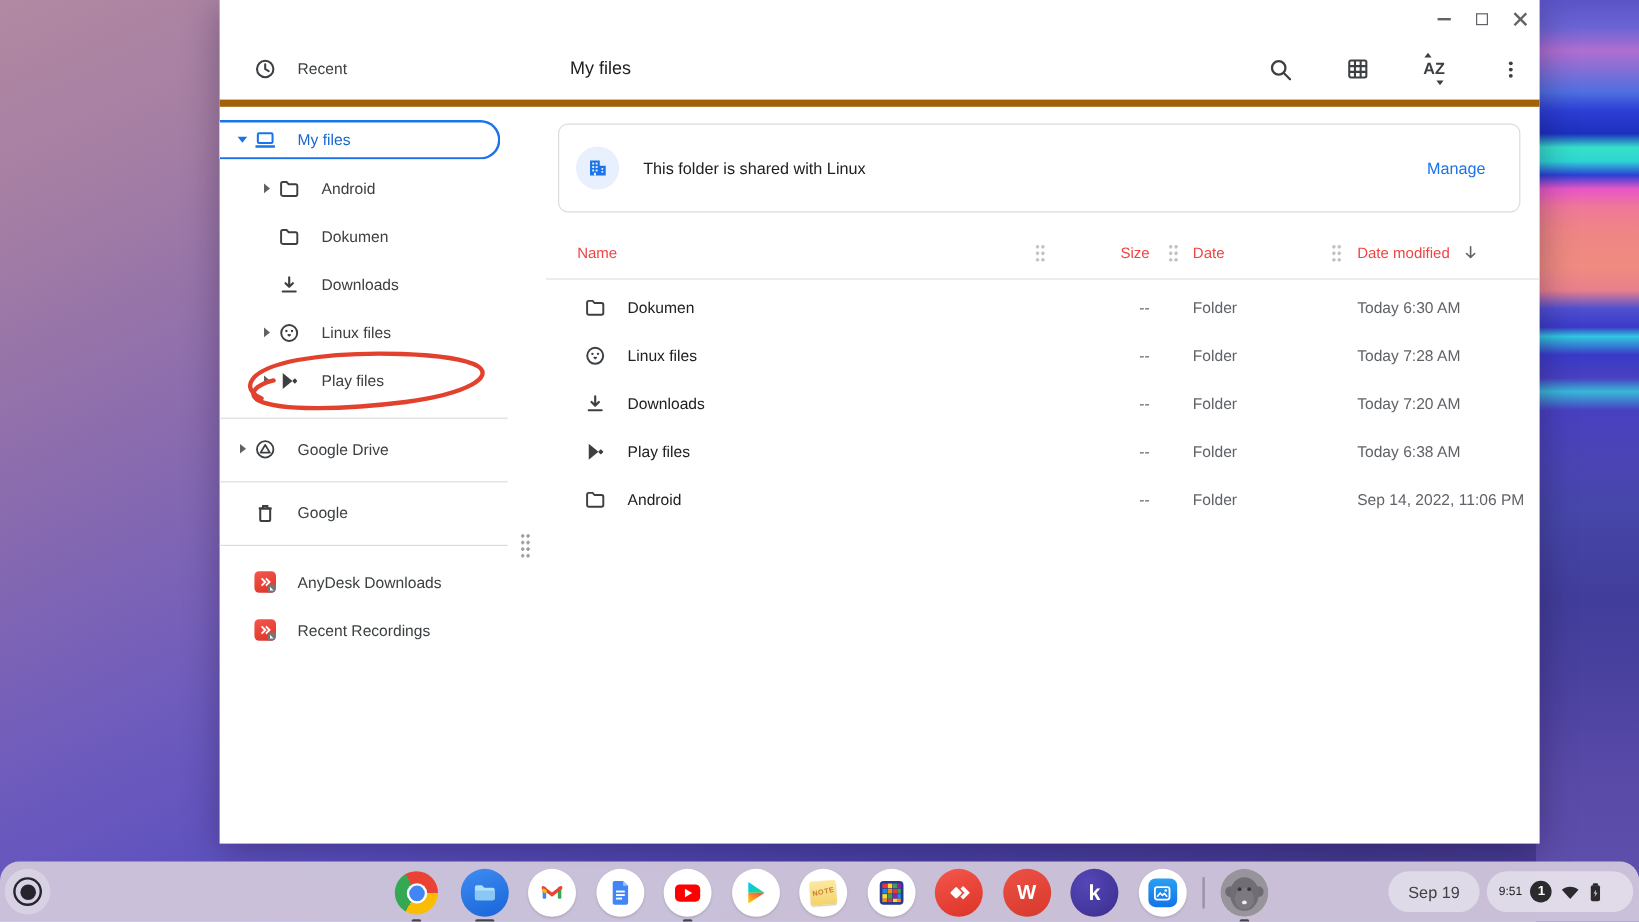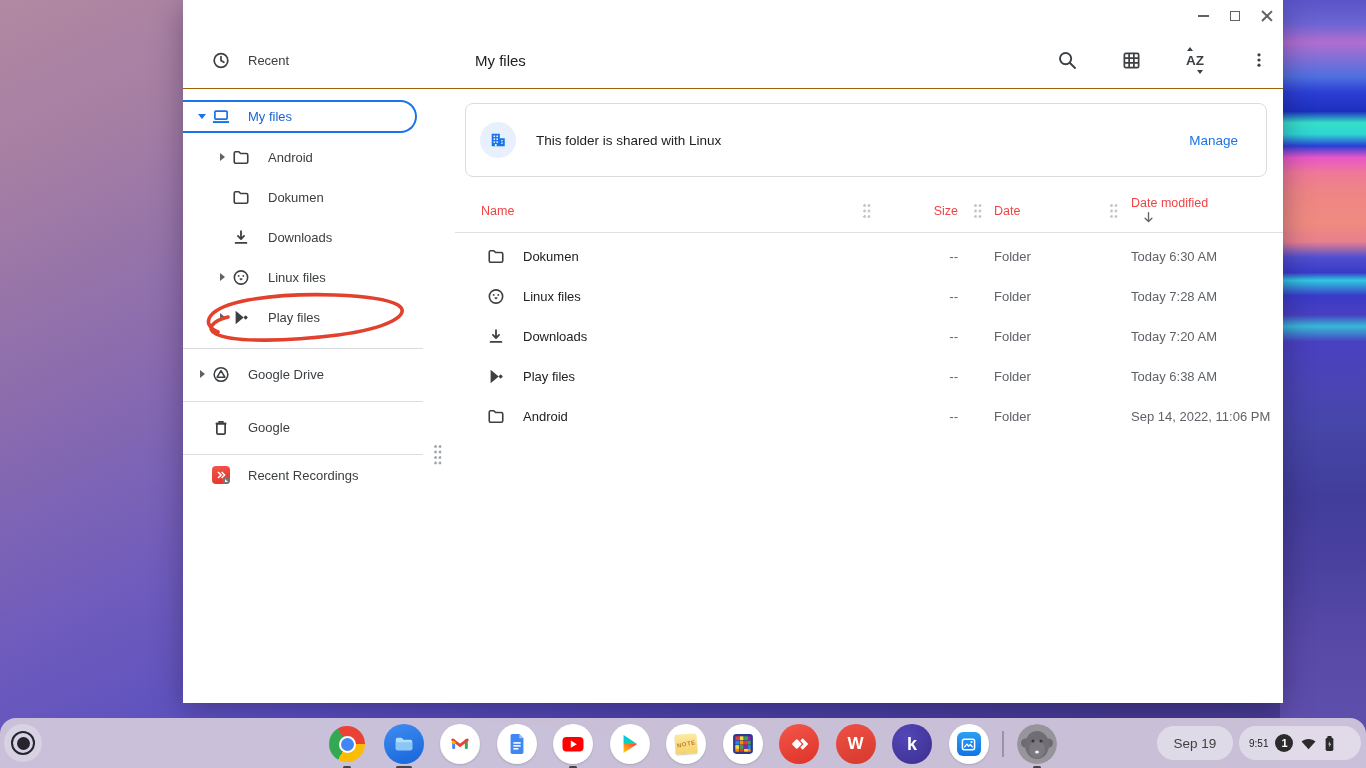--- a/index.html
+++ b/index.html
@@ -23,21 +23,21 @@
     box-shadow:0 6px 28px rgba(20,10,40,.35); display:flex; flex-direction:column; }
   .titlebar { height:32px; position:relative; flex:0 0 auto; }
   .win-controls { position:absolute; right:0; top:0; height:32px; display:flex; }
   .win-btn { width:32px; height:32px; display:flex; align-items:center; justify-content:center; color:#5f6368; background:none; border:none; cursor:pointer; }
   .glyph-min { width:11px; height:2px; background:#5f6368; }
   .glyph-max { width:10px; height:10px; border:1.6px solid #5f6368; }
   .glyph-close { position:relative; width:12px; height:12px; }
   .glyph-close::before,.glyph-close::after { content:""; position:absolute; left:5px; top:-1px; width:1.8px; height:14px; background:#5f6368; }
   .glyph-close::before { transform:rotate(45deg);} .glyph-close::after { transform:rotate(-45deg);}
 
-  .header-row { height:57px; display:flex; border-bottom:1px solid #a16207; flex:0 0 auto; }
+  .header-row { height:57px; display:flex; border-bottom:6px solid #a16207; flex:0 0 auto; }
   .side-head { width:272px; display:flex; align-items:center; }
   .main-head { flex:1; display:flex; align-items:center; }
   .page-title { margin-left:20px; font-size:15px; font-weight:500; color:#202124; }
   .toolbar { margin-left:auto; display:flex; gap:24px; padding-right:4px; }
   .icon-btn { width:40px; height:40px; border:none; background:none; border-radius:50%; display:flex; align-items:center; justify-content:center; cursor:pointer; color:#3c4043; }
   .sort-ic { position:relative; font-size:13.5px; font-weight:700; color:#3c4043; letter-spacing:0; }
   .sort-ic .up { position:absolute; top:-6px; left:1px; width:0; height:0; border-left:3.5px solid transparent; border-right:3.5px solid transparent; border-bottom:4px solid #3c4043; }
   .sort-ic .dn { position:absolute; bottom:-6px; right:1px; width:0; height:0; border-left:3.5px solid transparent; border-right:3.5px solid transparent; border-top:4px solid #3c4043; }
 
   .body-row { flex:1; display:flex; position:relative; }
@@ -71,21 +71,21 @@
   .main { flex:1; display:flex; flex-direction:column; }
   .banner { margin:14px 16px 0 10px; height:74px; border:1px solid #dadce0; border-radius:8px; display:flex; align-items:center; padding:0 28px 0 14px; }
   .banner-ic { width:36px; height:36px; border-radius:50%; background:#e8f0fe; display:flex; align-items:center; justify-content:center; flex:0 0 auto; }
   .banner-text { margin-left:20px; font-size:13.5px; color:#202124; }
   .banner-link { margin-left:auto; font-size:13.5px; font-weight:500; color:#1a73e8; text-decoration:none; cursor:pointer; }
 
   .grid-cols { display:grid; grid-template-columns:402px 20px 85px 32px 110px 20px 1fr; align-items:center; }
   .thead { margin-top:12px; height:44px; border-bottom:1px solid #e0e0e0; color:#ef4444; font-size:12.5px; font-weight:500; }
   .th-name { padding-left:26px; }
   .cell-size { text-align:right; padding-right:4px; }
-  .cell-date { padding-left:7px; display:flex; align-items:flex-start;flex-direction:column; }
+  .cell-date { padding-left:7px; display:flex; align-items:center; }
   .col-handle { width:8px; height:14px; margin:0 auto;
     background-image:radial-gradient(circle at 1.6px 1.6px,#bdc1c6 1.25px,transparent 1.45px); background-size:4.5px 5.5px; cursor:col-resize; }
   .sort-arrow { margin-left:10px; display:flex; }
   .tbody { margin-top:3px; }
   .trow { height:40px; font-size:13px; cursor:pointer; }
   .cell-name { padding-left:32px; display:flex; align-items:center; color:#202124; }
   .row-ic { width:18px; height:20px; display:flex; align-items:center; justify-content:center; color:#3c4043; flex:0 0 auto; }
   .cell-name .nm { margin-left:18px; }
   .muted { color:#5f6368; }
 
@@ -280,20 +280,33 @@
           <svg width="18" height="19" viewBox="0 0 20 20" fill="none" stroke="#3c4043" stroke-width="1.9">
               <path d="M5.4 5.8 H14.6 V16 C14.6 16.8 14 17.4 13.2 17.4 H6.8 C6 17.4 5.4 16.8 5.4 16 Z"></path>
               <path d="M4 5.8 H16 M8 5.8 V3.6 H12 V5.8"></path>
             </svg>
         </span>
         <span class="slabel">Google</span>
       </div>
 
       <div class="side-sep sep3"></div>
 
+      <div class="srow shortcut-gap">
+        <span class="caret"></span>
+        <span class="sic">
+          <span class="ad-badge">
+              <svg width="12" height="12" viewBox="0 0 20 20" fill="none" stroke="#fff" stroke-width="2.6">
+                <path d="M5 5 L10 10 L5 15"></path>
+                <path d="M11 5 L16 10 L11 15"></path>
+              </svg>
+              <span class="ad-corner"></span>
+            </span>
+        </span>
+        <span class="slabel">AnyDesk Downloads</span>
+      </div>
       <div class="srow">
         <span class="caret"></span>
         <span class="sic">
           <span class="ad-badge">
               <svg width="12" height="12" viewBox="0 0 20 20" fill="none" stroke="#fff" stroke-width="2.6">
                 <path d="M5 5 L10 10 L5 15"></path>
                 <path d="M11 5 L16 10 L11 15"></path>
               </svg>
               <span class="ad-corner"></span>
             </span>

